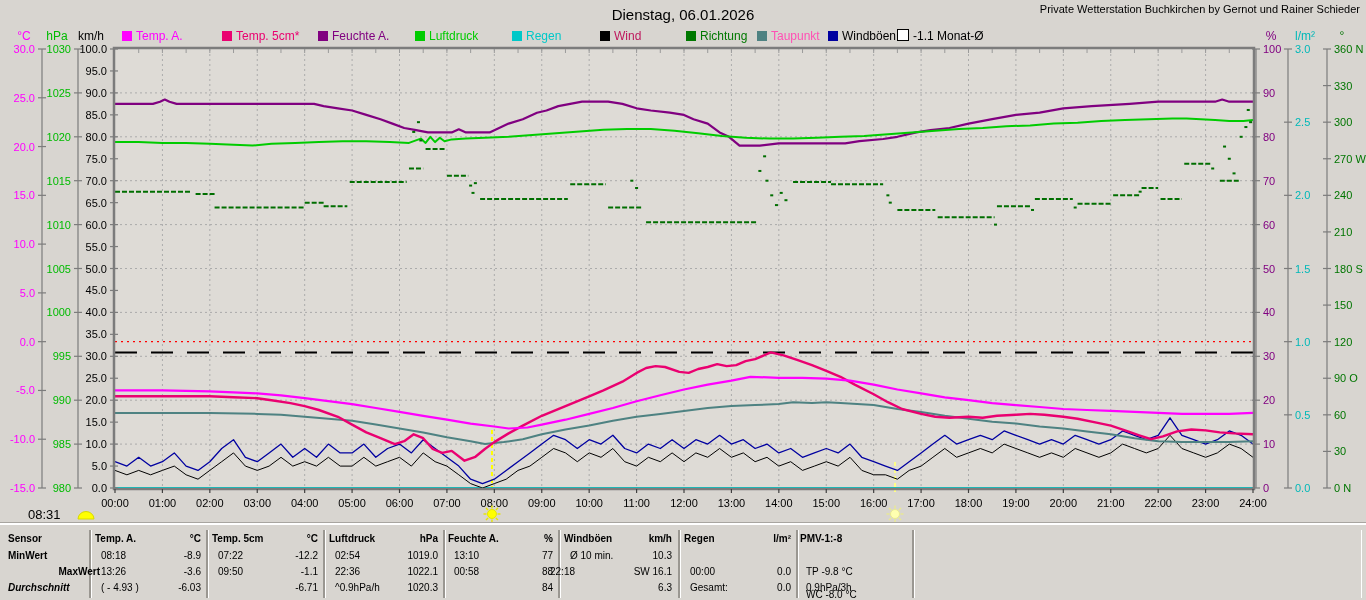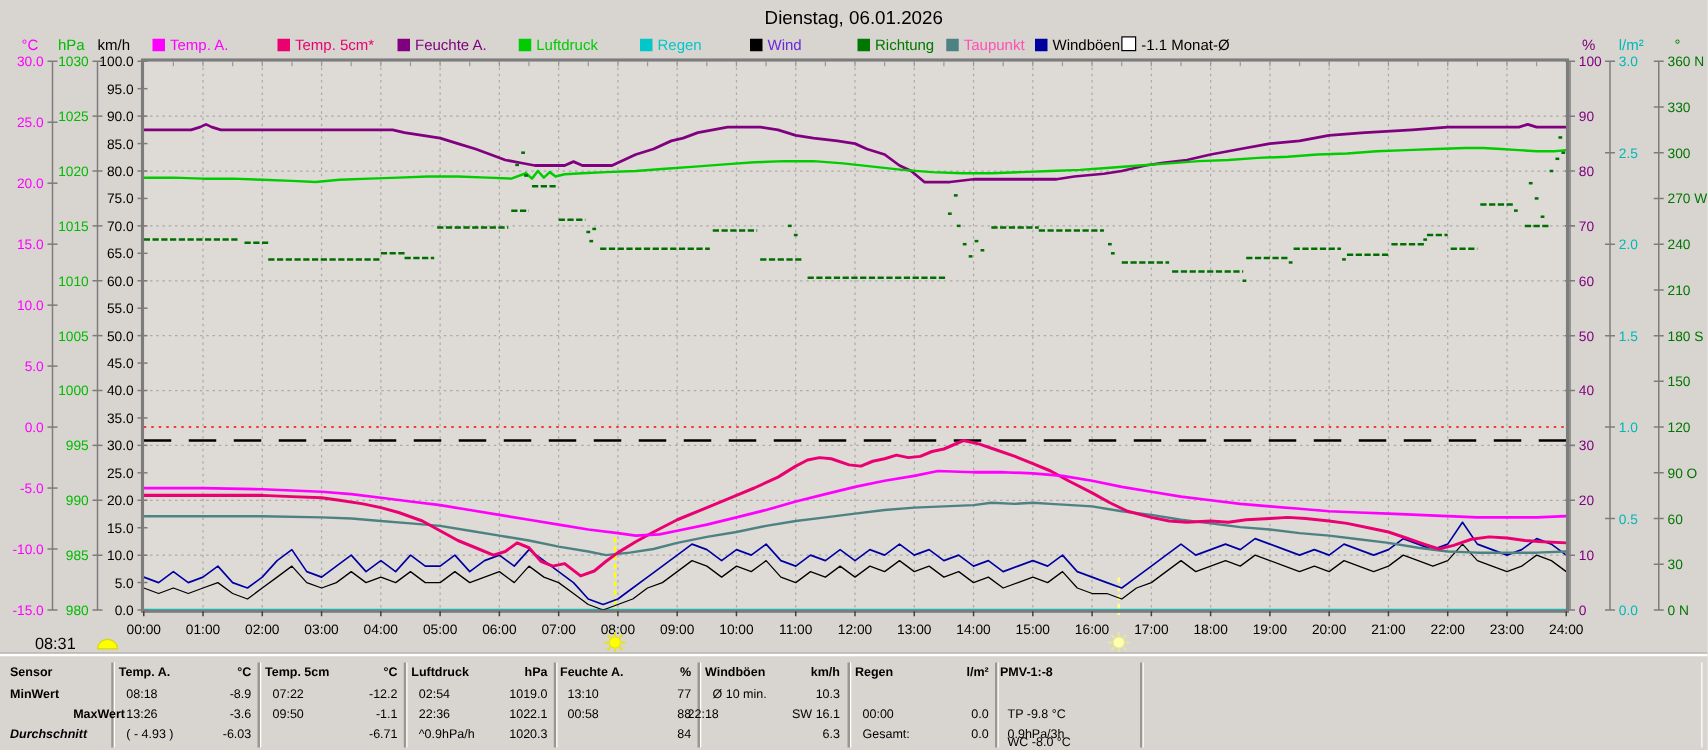--- a/index.html
+++ b/index.html
@@ -20,27 +20,28 @@
   .tsep{position:absolute;top:4px;width:2px;height:68px;background:#9a9791;}
   .tsep-hi{position:absolute;top:4px;width:1px;height:68px;background:#ffffff;}
   .tcell{position:absolute;height:15px;line-height:15px;white-space:nowrap;}
   .bold{font-weight:bold;}
 </style>
 </head>
 <body>
 
 <div class="screen">
   <div class="title">Dienstag, 06.01.2026</div>
+  <div class="station">Private Wetterstation Buchkirchen by Gernot und Rainer Schieder</div>
   <div id="legend">
       <div class="legend-item" style="left: 122px; color: rgb(255, 0, 255);"><span class="sw" style="background: rgb(255, 0, 255);"></span><span>Temp. A.</span></div>
       <div class="legend-item" style="left: 222px; color: rgb(234, 0, 112);"><span class="sw" style="background: rgb(234, 0, 112);"></span><span>Temp. 5cm*</span></div>
       <div class="legend-item" style="left: 318px; color: rgb(128, 0, 128);"><span class="sw" style="background: rgb(128, 0, 128);"></span><span>Feuchte A.</span></div>
       <div class="legend-item" style="left: 415px; color: rgb(0, 204, 0);"><span class="sw" style="background: rgb(0, 204, 0);"></span><span>Luftdruck</span></div>
       <div class="legend-item" style="left: 512px; color: rgb(0, 200, 200);"><span class="sw" style="background: rgb(0, 200, 200);"></span><span>Regen</span></div>
-      <div class="legend-item" style="left: 600px; color: #6d28d9;"><span class="sw" style="background: rgb(0, 0, 0);"></span><span>Wind</span></div>
+      <div class="legend-item" style="left: 600px; color: #be185d;"><span class="sw" style="background: rgb(0, 0, 0);"></span><span>Wind</span></div>
       <div class="legend-item" style="left: 686px; color: rgb(0, 120, 0);"><span class="sw" style="background: rgb(0, 120, 0);"></span><span>Richtung</span></div>
       <div class="legend-item" style="left: 757px; color: rgb(255, 80, 180);"><span class="sw" style="background: rgb(78, 130, 130);"></span><span>Taupunkt</span></div>
       <div class="legend-item" style="left: 828px; color: rgb(0, 0, 0);"><span class="sw" style="background: rgb(0, 0, 160);"></span><span>Windböen</span></div>
       <div class="legend-item" style="left: 897px; color: rgb(0, 0, 0);"><span class="sw" style="background: rgb(255, 255, 255); border: 1px solid rgb(0, 0, 0);"></span><span>-1.1 Monat-Ø</span></div>
     </div>
   <svg id="chart-svg" width="1366" height="522">
       <rect x="115" y="49" width="1138" height="439" fill="#dedbd6"></rect>
       <g stroke="#ababab" stroke-width="1" stroke-dasharray="2,3">
         <line x1="162.41666666666666" y1="49" x2="162.41666666666666" y2="488"></line>
         <line x1="209.83333333333331" y1="49" x2="209.83333333333331" y2="488"></line>

